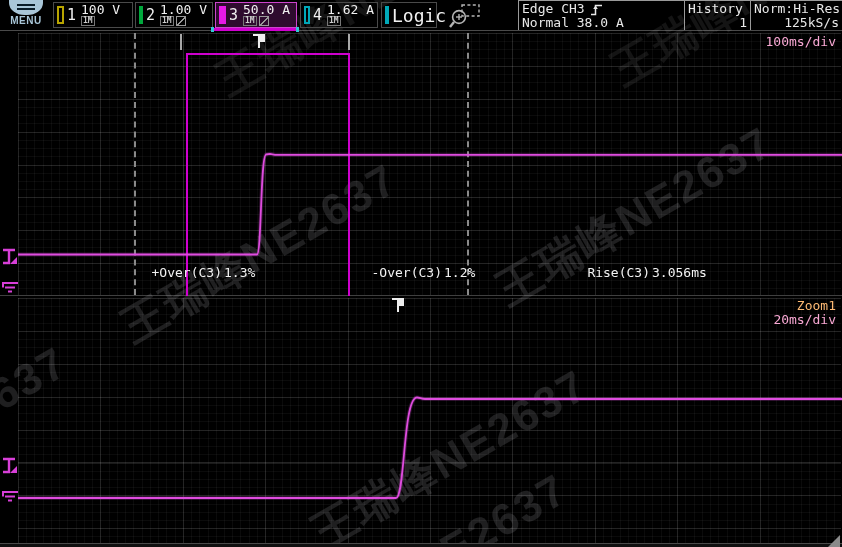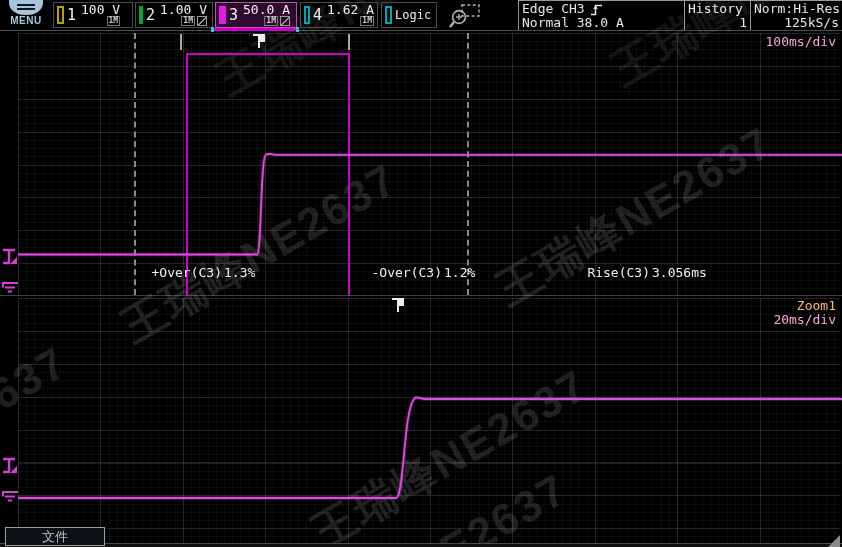--- a/index.html
+++ b/index.html
@@ -12,21 +12,21 @@
   #topbar { position:absolute; left:0; top:0; width:842px; height:30px; z-index:5; }
   .menu-btn { position:absolute; left:4px; top:0; width:44px; height:30px; text-align:center; cursor:pointer; }
   .menu-ellipse { position:relative; margin:0 auto; width:34px; height:15px; background:#a9c6d8; border-radius:0 0 16px 16px / 0 0 12px 12px; }
   .menu-ellipse i { position:absolute; left:8px; width:18px; height:2px; background:#0a1c28; }
   .menu-label { font:bold 10px "Liberation Sans", sans-serif; color:#a9c6d8; letter-spacing:.5px; }
   .chblock { position:absolute; top:2px; height:26px; border:1px solid #4a4a4a; display:flex; align-items:center; padding:1px 3px; gap:3px; background:transparent; cursor:pointer; }
   .chblock.selected { border:1px solid #cc44cc; background:#2e0b2e; }
   .chmark { width:7px; height:18px; border:2px solid; background:transparent; }
   .chmark.filled { background:currentColor; }
   .chnum { font-size:15px; color:#f0f0f0; }
-  .chright { display:flex; flex-direction:column; align-items:flex-end; line-height:11px; margin-left:2px; }
+  .chright { display:flex; flex-direction:column; align-items:flex-start; line-height:11px; margin-left:2px; }
   .chval { font-size:13px; color:#f0f0f0; white-space:nowrap; }
   .chicons { display:flex; gap:2px; align-items:center; height:11px; }
   .imp { font:bold 8px "DejaVu Sans Mono", monospace; color:#ccc; border:1px solid #777; padding:0 1px; line-height:8px; }
   .probe { width:10px; height:10px; border:1px solid #999; background:linear-gradient(135deg, transparent 44%, #999 44%, #999 58%, transparent 58%); }
   .seg { position:absolute; top:0; height:30px; border-left:1px solid #9a9a9a; border-top:1px solid #9a9a9a; padding:1px 3px; font-size:13px; line-height:14px; white-space:nowrap; cursor:pointer; }
   .rightal { text-align:right; }
   
   .win { position:absolute; left:0; width:842px; background:transparent; }
   #mainwin { top:30px; height:265px; border-top:1px solid #4a4a4a; }
   #zoomwin { top:295px; height:252px; border-top:1px solid #3f3f3f; }
@@ -130,21 +130,21 @@
       <span class="chright">
         <span class="chval">1.62 A</span>
         <span class="chicons">
             <span class="imp">1M</span>
           </span>
       </span>
     </div>
 
     <div class="chblock" style="left:381px; width:56px;">
       <span class="chmark" style="color:#00a8b8; border-color:#00a8b8;"></span>
-      <span class="chval" style="font-size:12px;text-align:right;">Logic</span>
+      <span class="chval" style="font-size:18px;text-align:right;">Logic</span>
     </div>
 
     <div style="position:absolute; left:448px; top:3px;">
       <svg width="34" height="25" viewBox="0 0 34 25">
         <rect x="14" y="2" width="17" height="11" fill="none" stroke="#b4b4b4" stroke-width="1.4" stroke-dasharray="3,2.4"></rect>
         <circle cx="11" cy="14" r="6.4" fill="none" stroke="#b4b4b4" stroke-width="1.6"></circle>
         <line x1="8" y1="14" x2="14" y2="14" stroke="#b4b4b4" stroke-width="1.4"></line>
         <line x1="11" y1="11" x2="11" y2="17" stroke="#b4b4b4" stroke-width="1.4"></line>
         <line x1="6" y1="19" x2="2" y2="24" stroke="#b4b4b4" stroke-width="2.4"></line>
       </svg>
@@ -252,16 +252,15 @@
       </svg>
     </div>
 
     <svg class="trace" width="842" height="252" viewBox="0 0 842 252">
       <path d="M18,202 L396,202 C405,202 403,101.5 417,101.5 C420,101.5 421,103 425,103 L842,103" fill="none" stroke="#df4cdf" stroke-width="4" opacity="0.22"></path>
       <path d="M18,202 L396,202 C405,202 403,101.5 417,101.5 C420,101.5 421,103 425,103 L842,103" fill="none" stroke="#df4cdf" stroke-width="1.8"></path>
     </svg>
   </div>
 
   <div id="bottombar-line"></div>
-  <div class="file-btn">文件</div>
   <div class="grip"></div>
 
 </div>
 
 </body></html>

